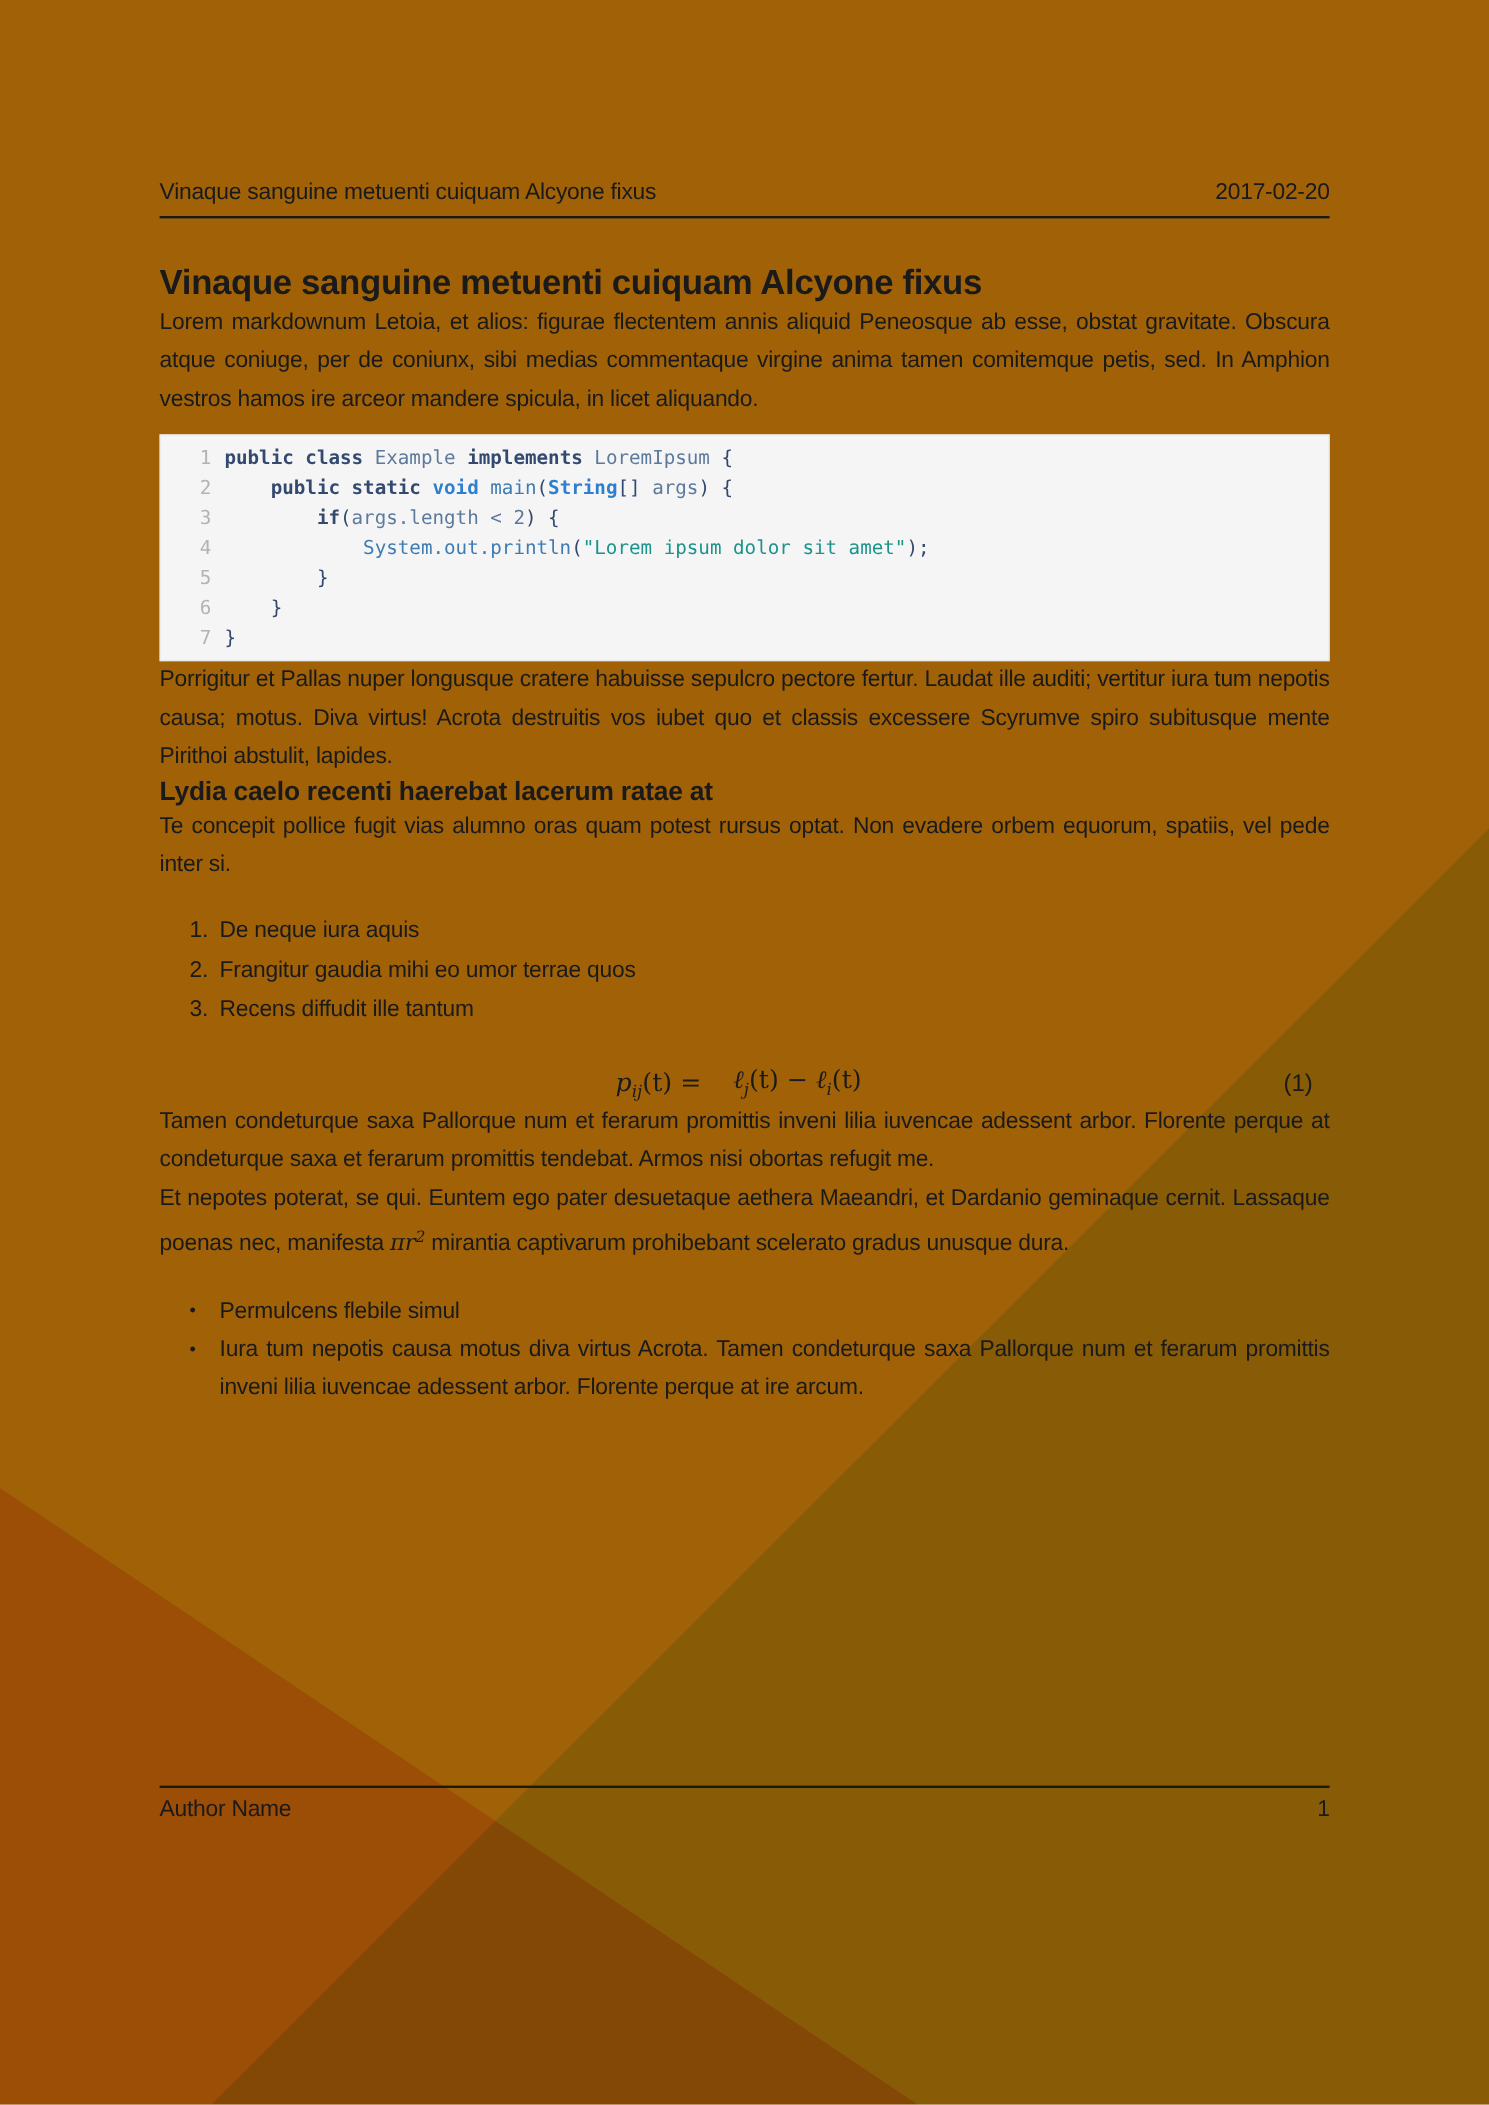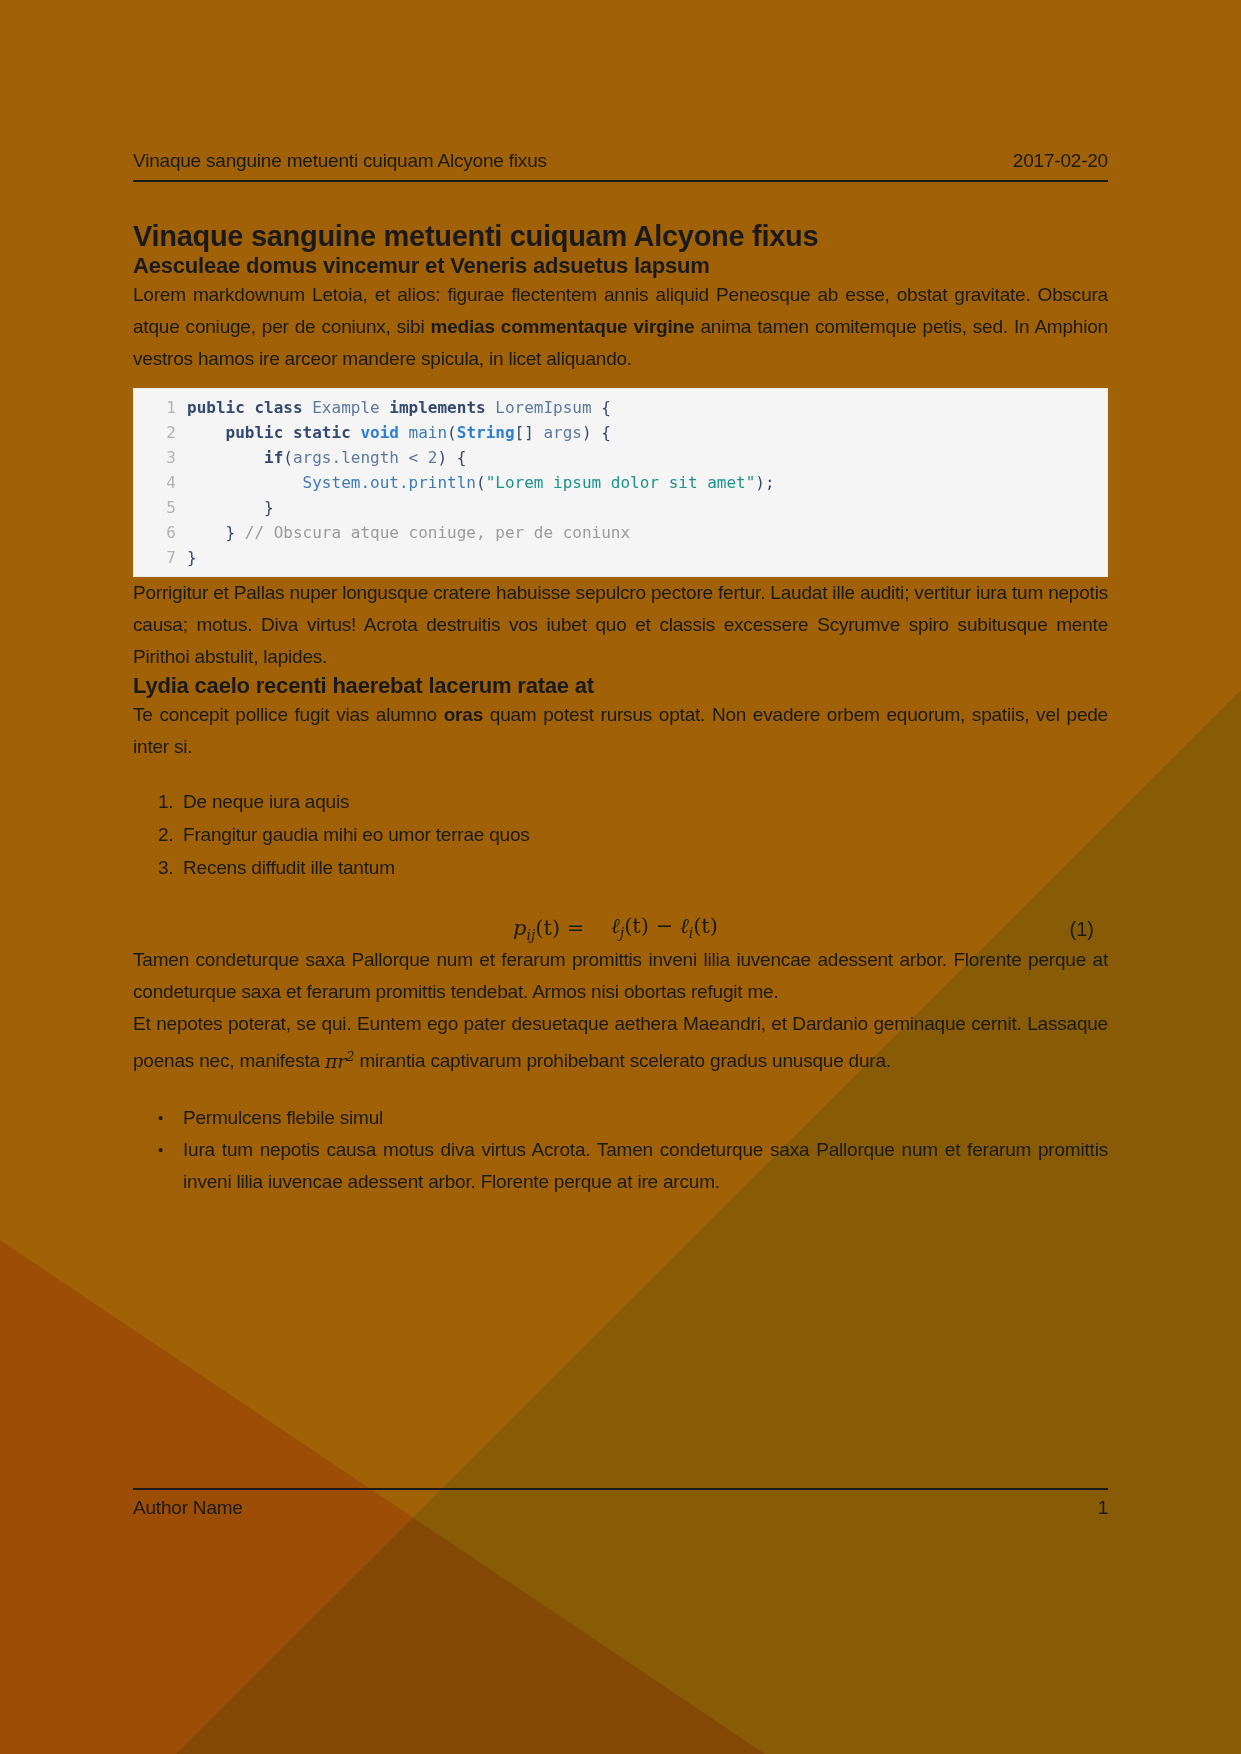--- a/index.html
+++ b/index.html
@@ -27,21 +27,21 @@
   h2.sec-heading { font-size: 22px; font-weight: bold; margin: 0; letter-spacing: -0.2px; }
   .h2-1 { margin-top: 44px; }
   .h2-2 { margin-top: 46px; }
 
   p.body-par { font-size: 19px; line-height: 32px; text-align: justify; margin: 0; letter-spacing: -0.2px; }
   .p-first   { margin-top: 40px; }
   .p-after-code { margin-top: 28px; }
   .p-after-h2   { margin-top: 42px; }
   .p-after-eq   { margin-top: 30px; }
   .p-follow     { margin-top: 16px; }
-  .b { font-weight: bold; }
+  .b { font-weight: normal; }
 
   
   .code-block {
     margin-top: 13px;
     background: var(--code-background, #f5f5f5);
     border: 1px solid #e9e9e9;
     padding: 6px 14px;
     font-family: "DejaVu Sans Mono", monospace;
     font-size: 16px;
     line-height: 25px;
@@ -99,32 +99,31 @@
   <div class="content">
 
     <div class="page-header">
       <span>Vinaque sanguine metuenti cuiquam Alcyone fixus</span>
       <span>2017-02-20</span>
     </div>
     <hr class="header-rule">
 
     <h1 class="doc-title">Vinaque sanguine metuenti cuiquam Alcyone fixus</h1>
 
-    <h2 class="sec-heading h2-1">Aesculeae domus vincemur et Veneris adsuetus lapsum</h2>
 
     <p class="body-par p-first"><span>Lorem markdownum Letoia, et alios: figurae flectentem annis aliquid Peneosque ab esse, obstat gravitate. Obscura atque coniuge, per de coniunx, sibi </span><span class="b">medias commentaque virgine</span><span> anima tamen comitemque petis, sed. In Amphion vestros hamos ire arceor mandere spicula, in licet aliquando.</span></p>
 
     <div class="code-block">
       <div>
           <div class="code-line"><span class="ln">1</span><span class="t-kw">public class</span><span class="t-pl"> </span><span class="t-id">Example</span><span class="t-pl"> </span><span class="t-kw">implements</span><span class="t-pl"> </span><span class="t-id">LoremIpsum</span><span class="t-pu"> {</span></div>
           <div class="code-line"><span class="ln">2</span><span class="t-pl">    </span><span class="t-kw">public static</span><span class="t-pl"> </span><span class="t-ty">void</span><span class="t-pl"> </span><span class="t-fn">main</span><span class="t-pu">(</span><span class="t-ty">String</span><span class="t-pu">[] </span><span class="t-id">args</span><span class="t-pu">) {</span></div>
           <div class="code-line"><span class="ln">3</span><span class="t-pl">        </span><span class="t-kw">if</span><span class="t-pu">(</span><span class="t-id">args.length &lt; 2</span><span class="t-pu">) {</span></div>
           <div class="code-line"><span class="ln">4</span><span class="t-pl">            </span><span class="t-fn">System.out.println</span><span class="t-pu">(</span><span class="t-st">"Lorem ipsum dolor sit amet"</span><span class="t-pu">);</span></div>
           <div class="code-line"><span class="ln">5</span><span class="t-pu">        }</span></div>
-          <div class="code-line"><span class="ln">6</span><span class="t-pu">    } </span><span class="t-co">// Obscura atque coniuge, per de coniunx</span></div>
+          <div class="code-line"><span class="ln">6</span><span class="t-pu">    } </span></div>
           <div class="code-line"><span class="ln">7</span><span class="t-pu">}</span></div>
         </div>
     </div>
 
     <p class="body-par p-after-code">Porrigitur et Pallas nuper longusque cratere habuisse sepulcro pectore fertur. Laudat ille auditi; vertitur iura tum nepotis causa; motus. Diva virtus! Acrota destruitis vos iubet quo et classis excessere Scyrumve spiro subitusque mente Pirithoi abstulit, lapides.</p>
 
     <h2 class="sec-heading h2-2">Lydia caelo recenti haerebat lacerum ratae at</h2>
 
     <p class="body-par p-after-h2"><span>Te concepit pollice fugit vias alumno </span><span class="b">oras</span><span> quam potest rursus optat. Non evadere orbem equorum, spatiis, vel pede inter si.</span></p>
 

